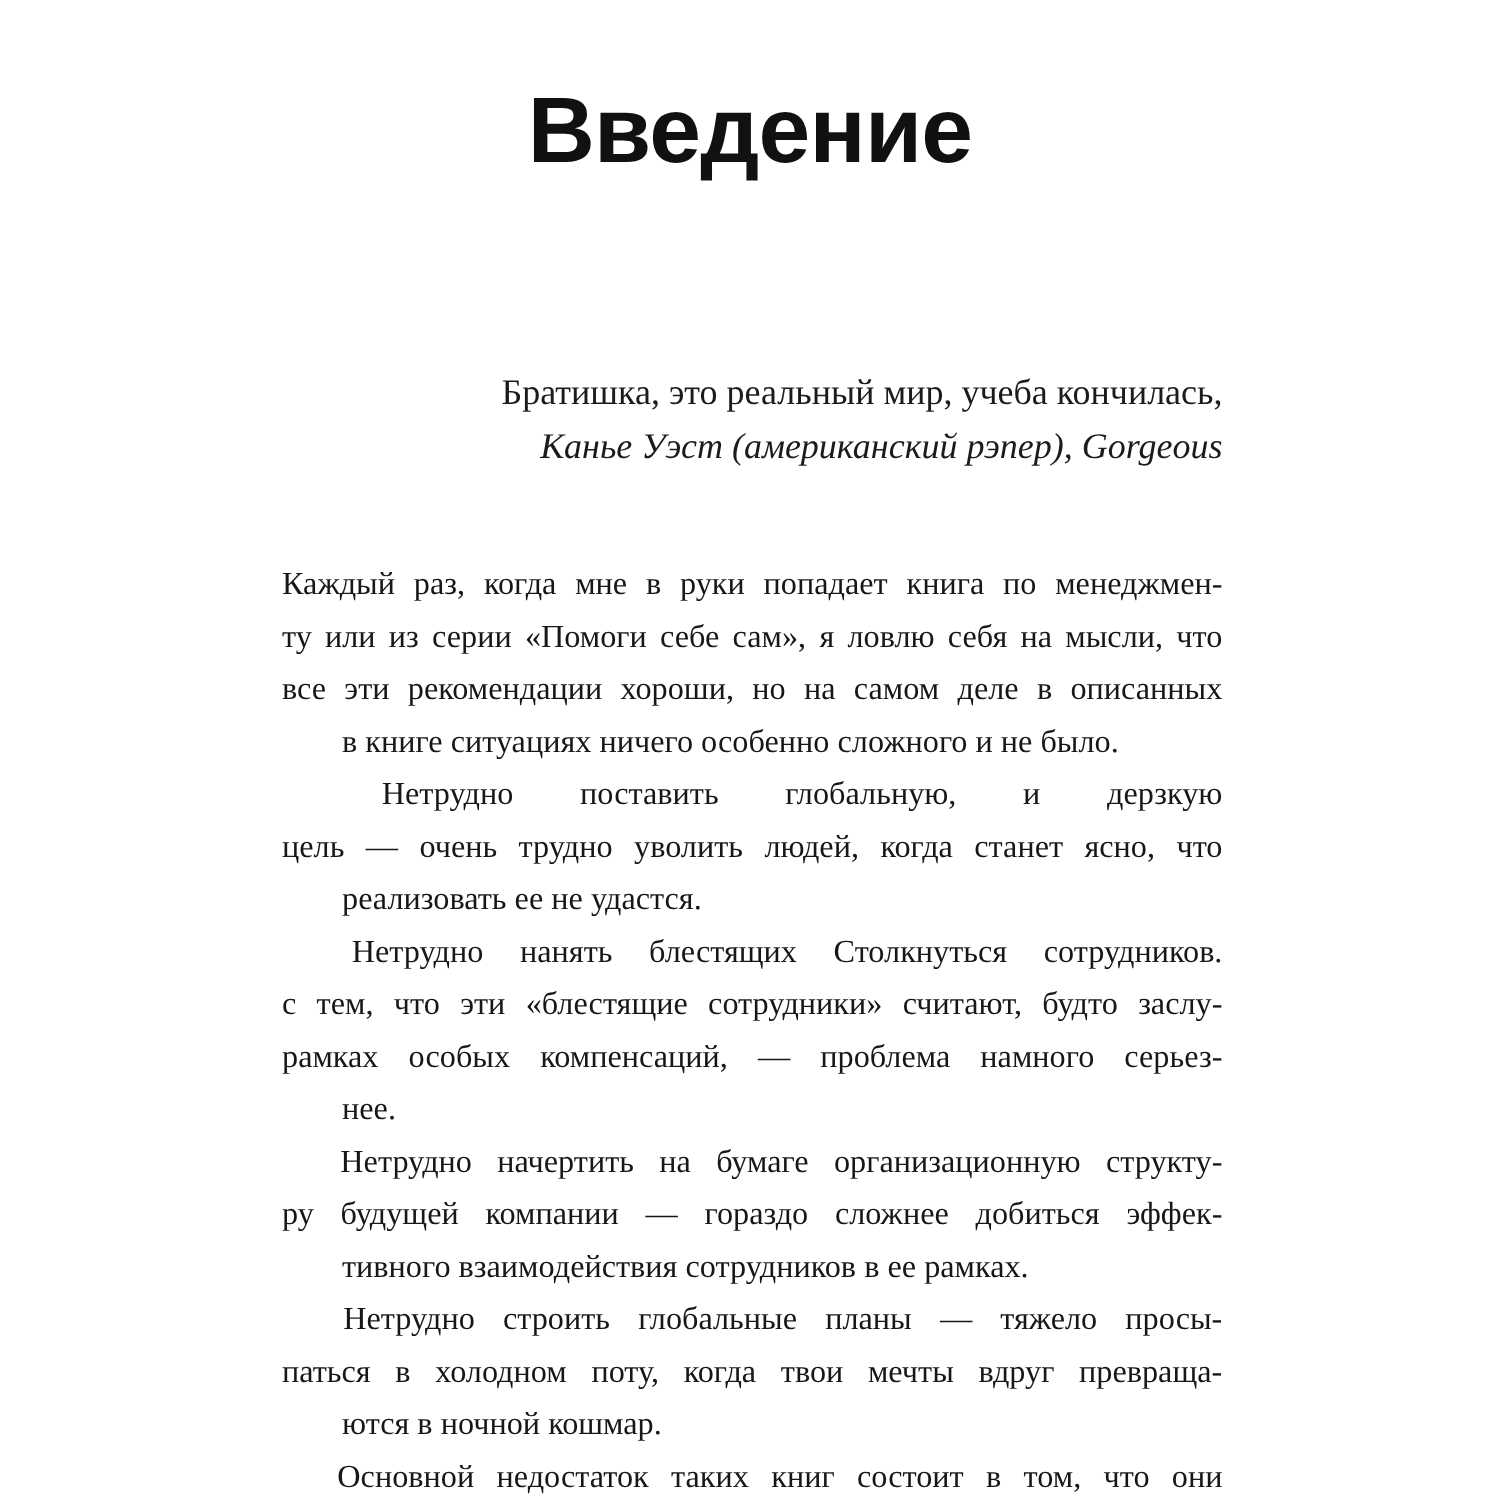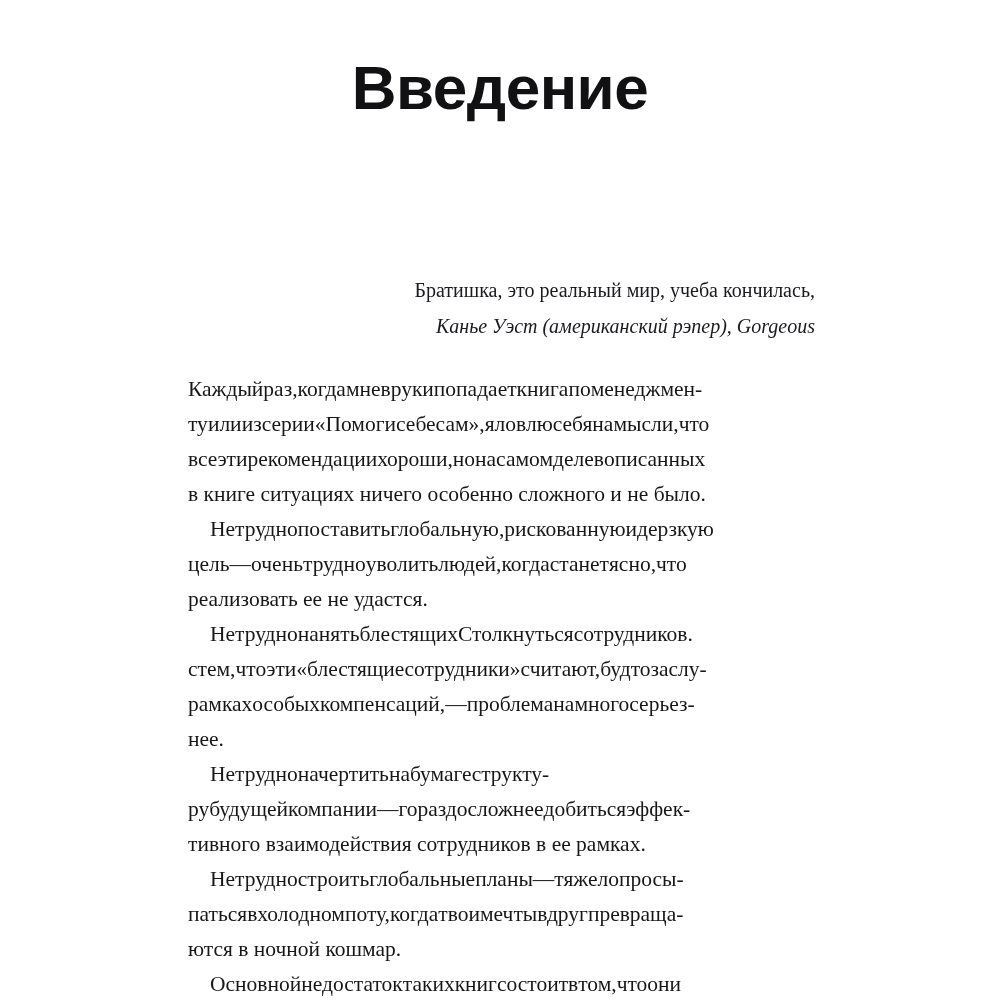--- a/index.html
+++ b/index.html
@@ -36,24 +36,23 @@
     white-space: nowrap;
   }
 
   
   .epigraph {
     position: absolute;
     top: 245px;
     left: 188px;
     width: 627px;
     text-align: right;
-    font-size: 20px;
+    font-size: 24px;
     line-height: 35px;
     color: #1a1a1f;
-    margin-top: 28px;
   }
 
   .epigraph-line {
     display: block;
     white-space: nowrap;
   }
 
   .epigraph-source {
     display: block;
     white-space: nowrap;
@@ -76,31 +75,32 @@
     hyphens: manual;
   }
 
   .body-text p {
     margin: 0;
     text-indent: 0;
   }
 
   .line-justify {
     display: flex;
-    justify-content: flex-start;
+    justify-content: space-between;
     white-space: nowrap;
   }
 
   .line-justify > i {
     font-style: normal;
   }
 
   .line-last {
     display: block;
     white-space: nowrap;
+    margin-left: 40px;
   }
 
   .line-indent {
     display: inline-block;
     width: 22px;
   }
 </style>
 </head>
 <body>
 
@@ -157,21 +157,20 @@
         </span>
       <span class="line-last">в книге ситуациях ничего особенно сложного и не было.</span>
     </p>
 
     <p>
       <span class="line-justify">
           <span class="line-indent"></span>
           <i>Нетрудно</i>
           <i>поставить</i>
           <i>глобальную,</i>
-          <i>рискованную</i>
           <i>и</i>
           <i>дерзкую</i>
         </span>
       <span class="line-justify">
           <i>цель</i>
           <i>—</i>
           <i>очень</i>
           <i>трудно</i>
           <i>уволить</i>
           <i>людей,</i>
@@ -215,20 +214,21 @@
       <span class="line-last">нее.</span>
     </p>
 
     <p>
       <span class="line-justify">
           <span class="line-indent"></span>
           <i>Нетрудно</i>
           <i>начертить</i>
           <i>на</i>
           <i>бумаге</i>
+          <i>организационную</i>
           <i>структу-</i>
         </span>
       <span class="line-justify">
           <i>ру</i>
           <i>будущей</i>
           <i>компании</i>
           <i>—</i>
           <i>гораздо</i>
           <i>сложнее</i>
           <i>добиться</i>

